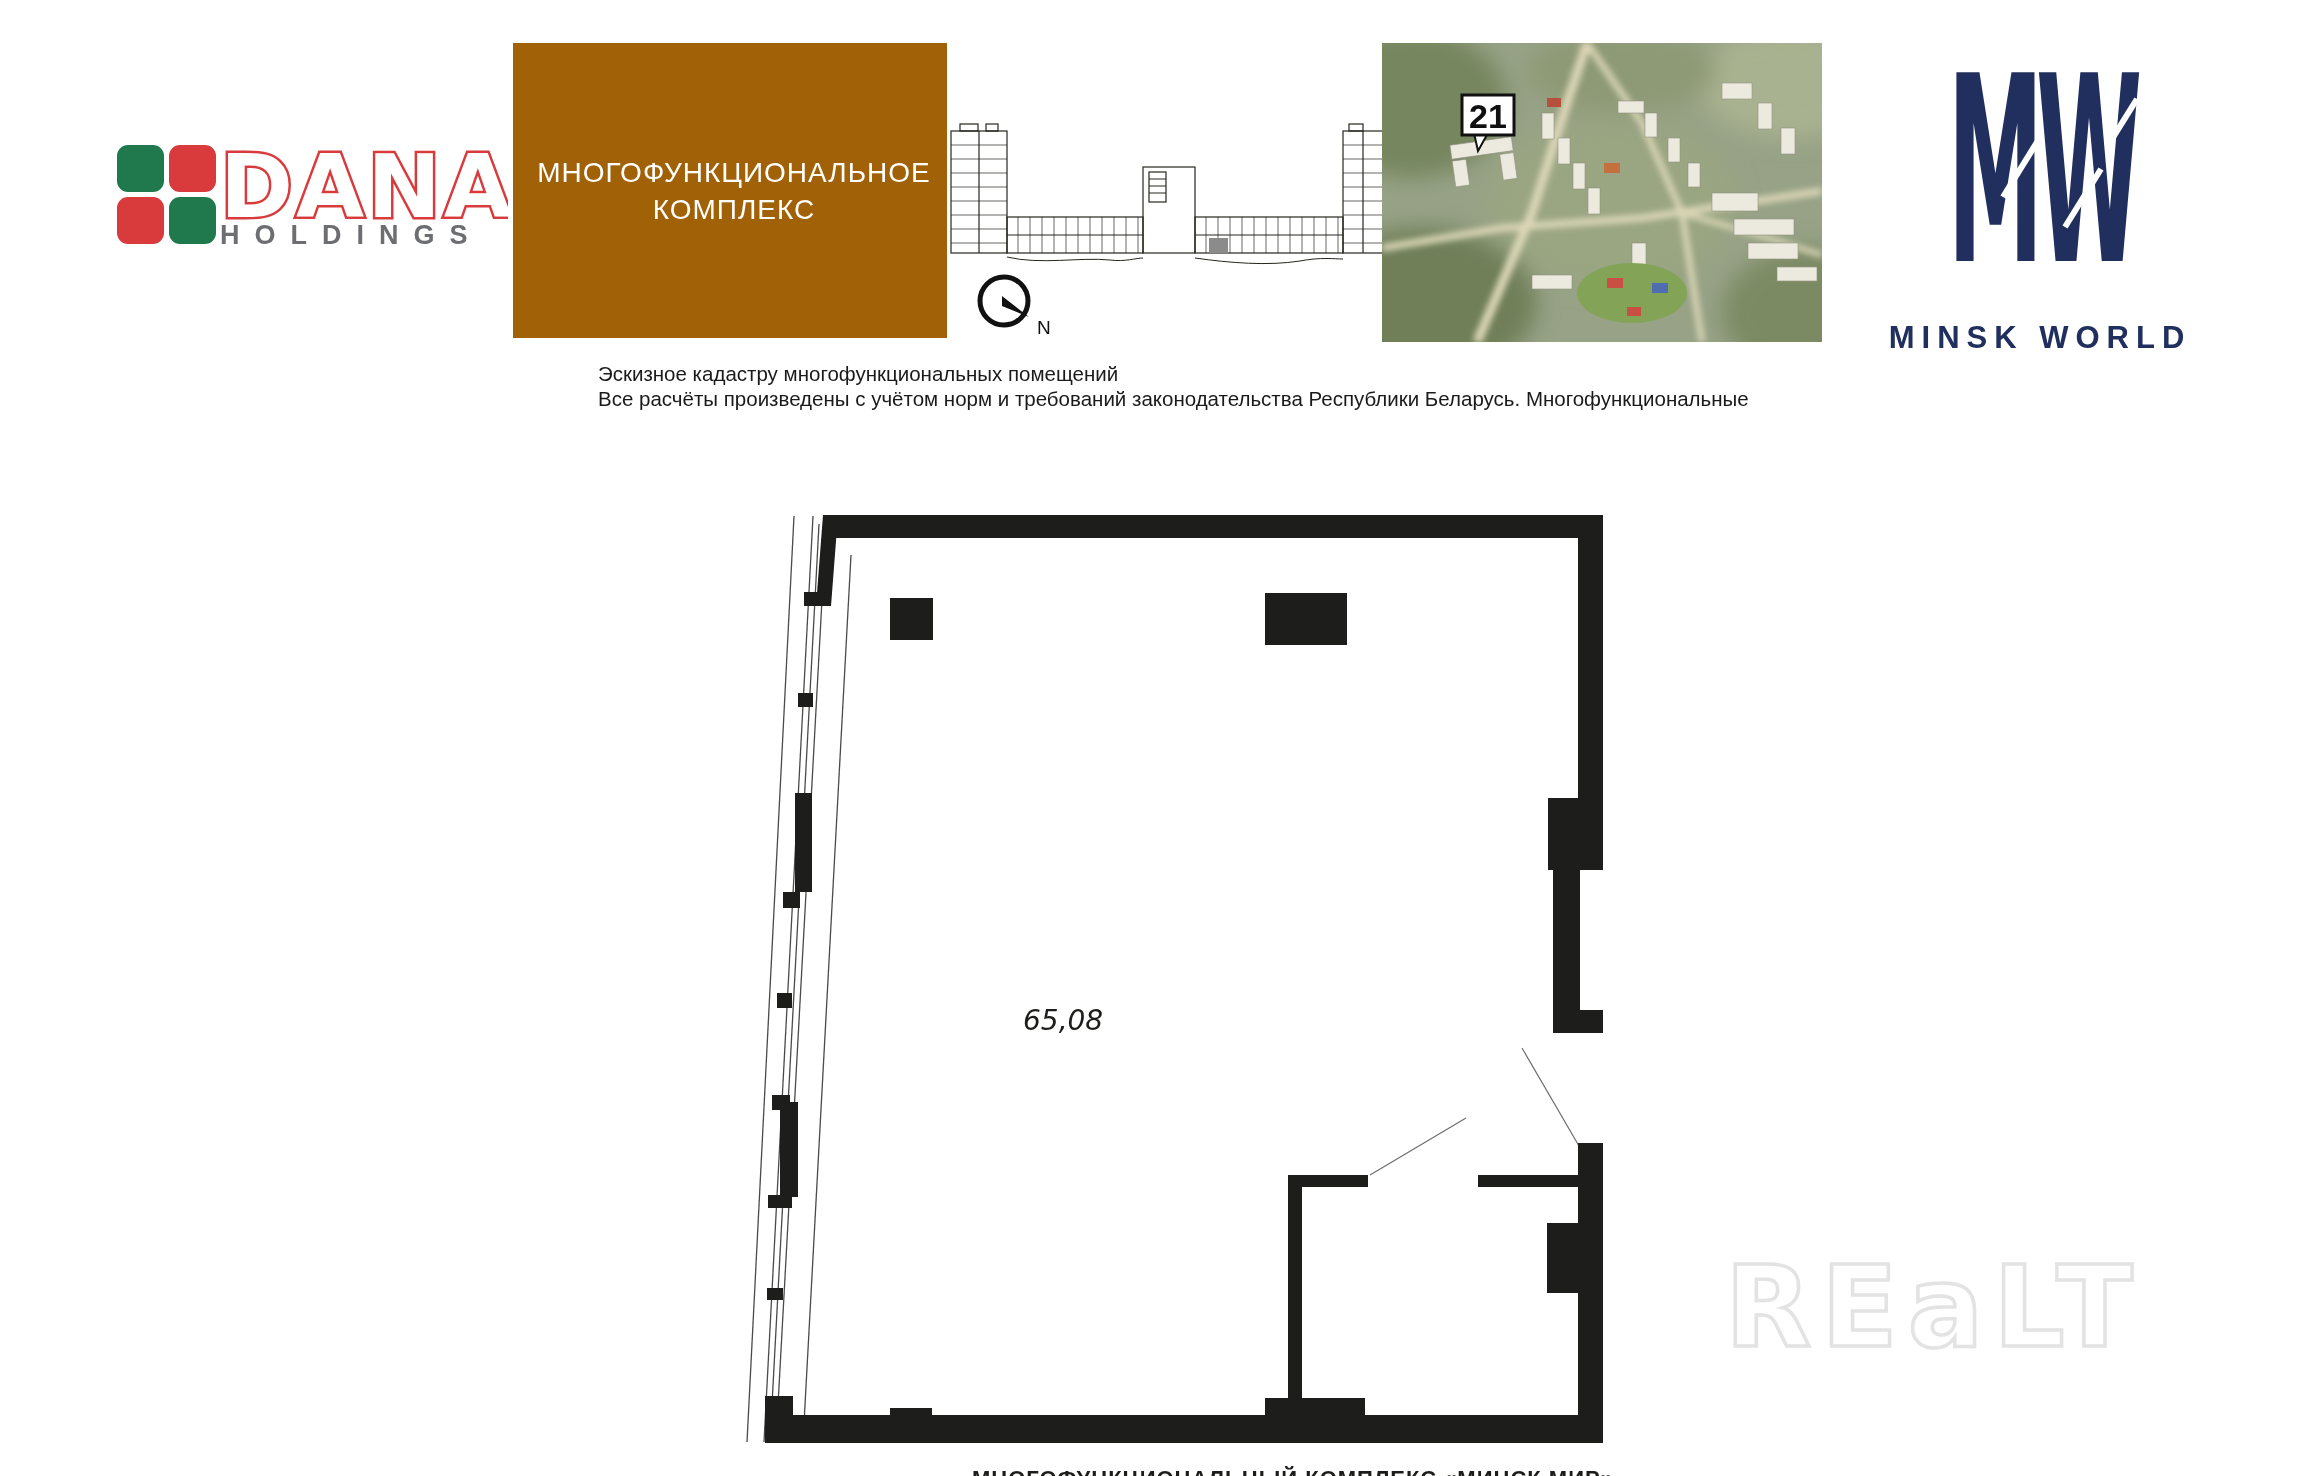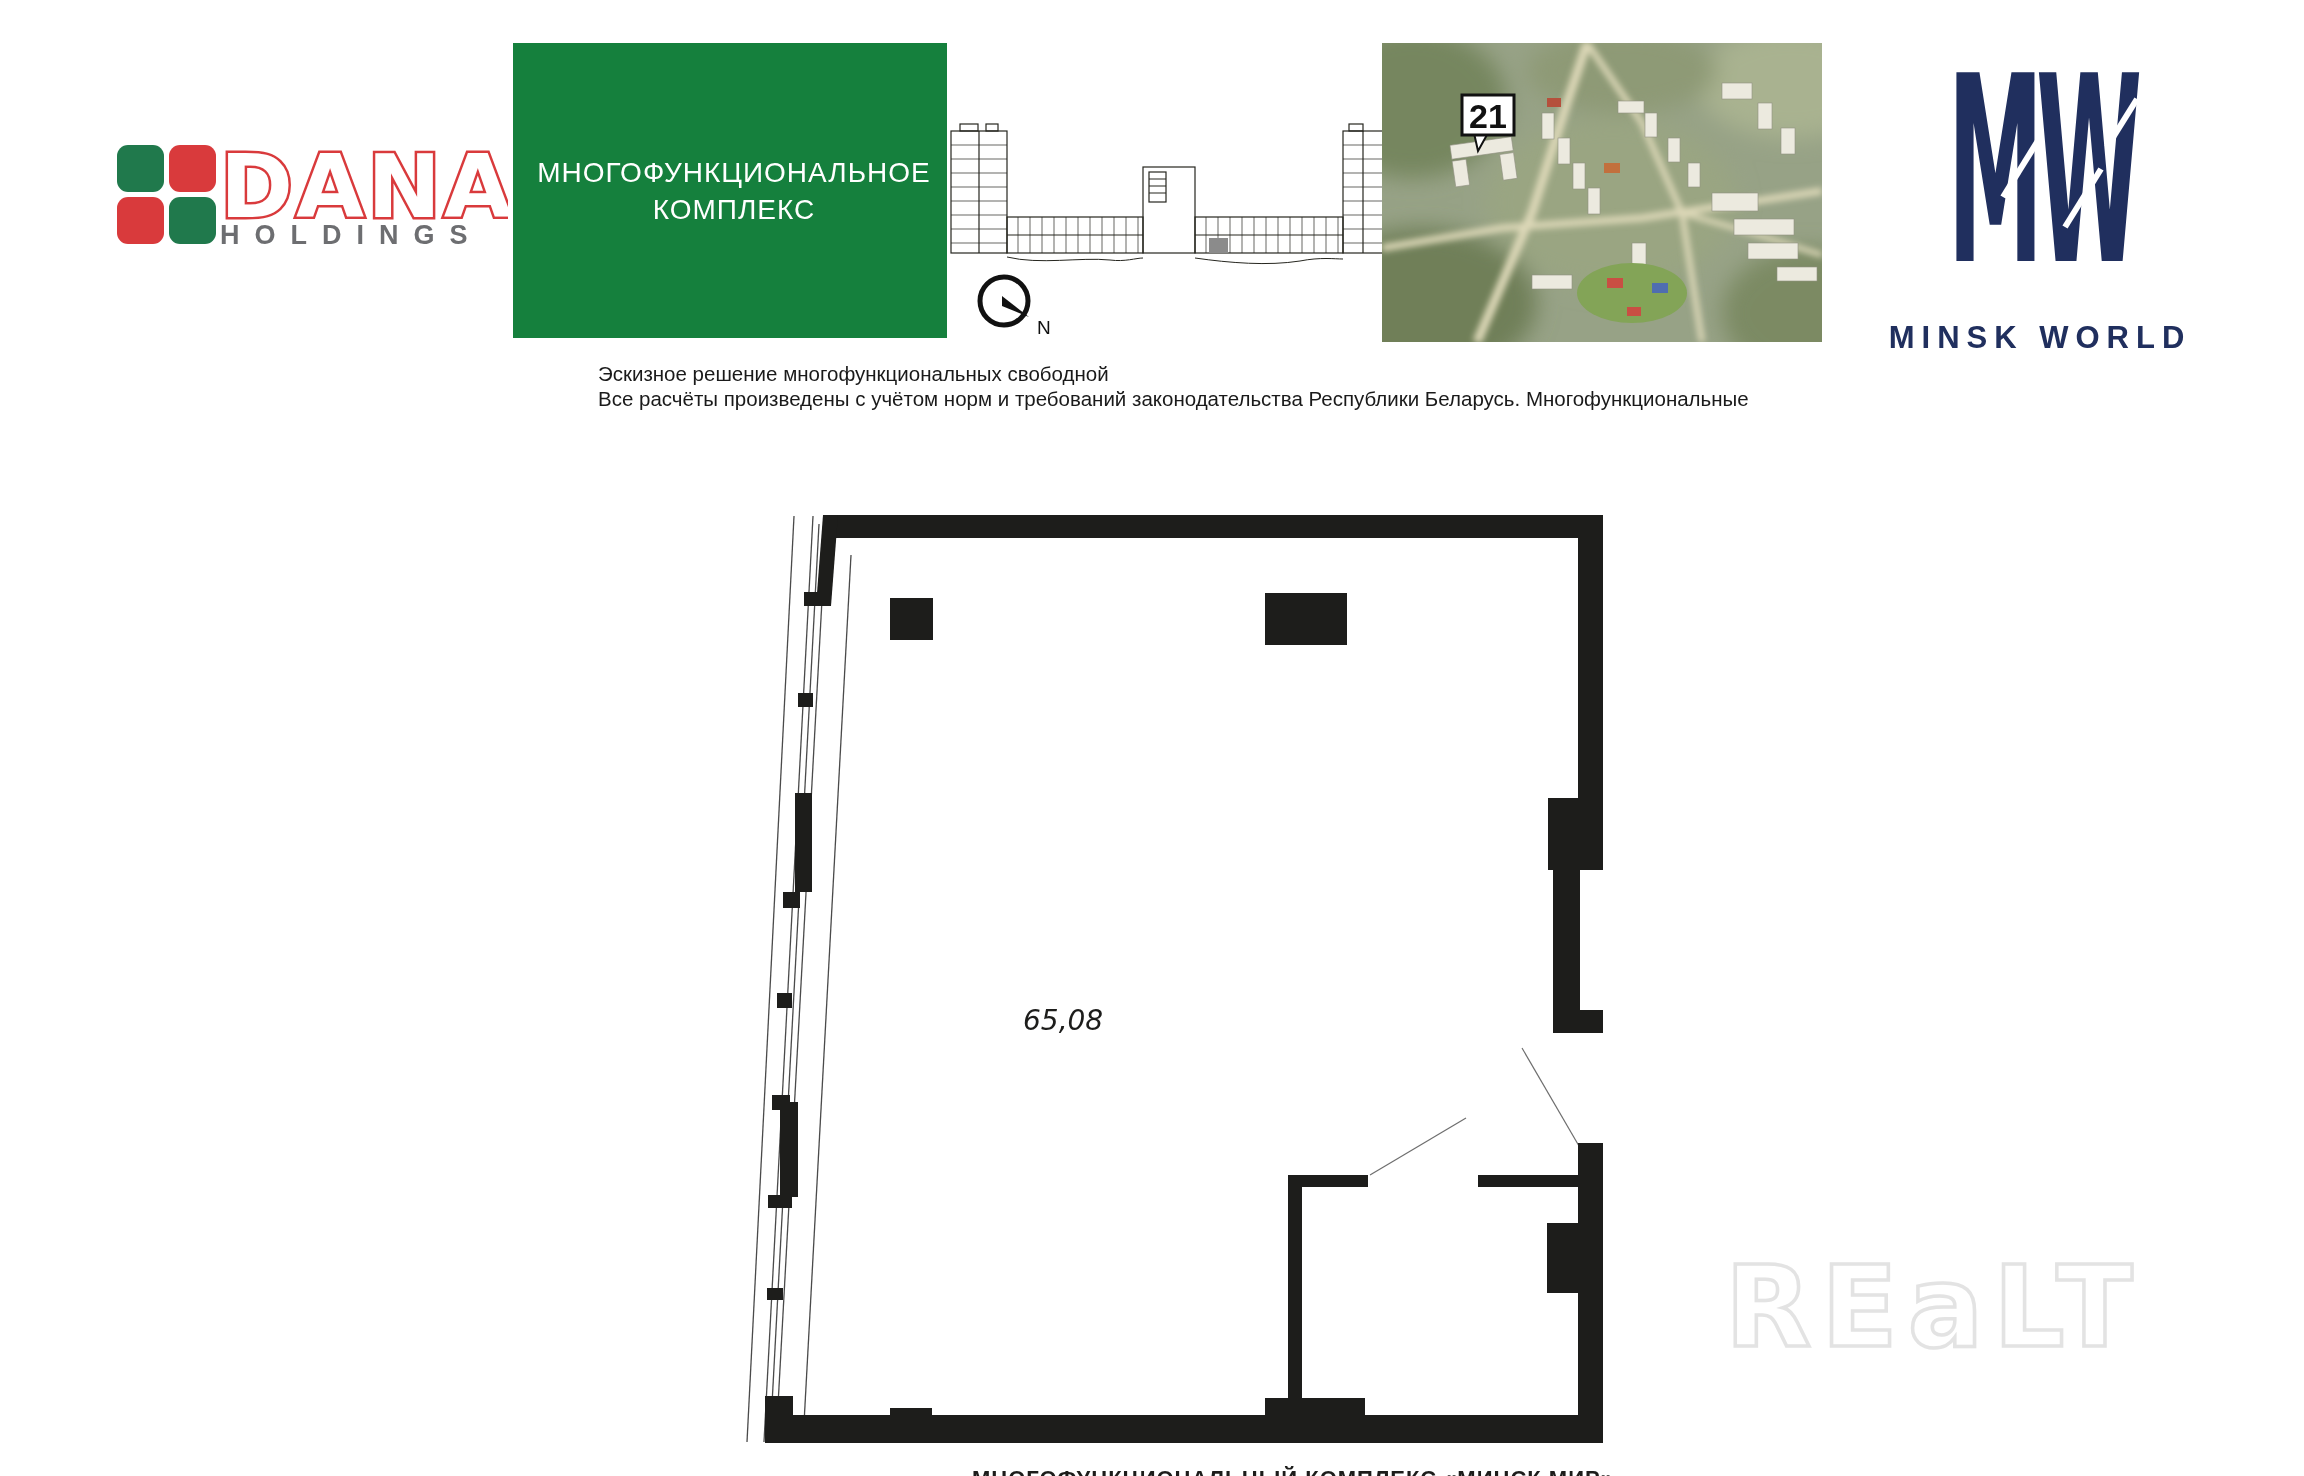--- a/index.html
+++ b/index.html
@@ -1,20 +1,20 @@
 <!DOCTYPE html>
 <html><head>
 <meta charset="utf-8">
 <style>
   html,body{margin:0;padding:0;}
   body{width:2304px;height:1476px;overflow:hidden;background:#fff;
        font-family:"Liberation Sans",sans-serif;position:relative;}
   .abs{position:absolute;}
   
-  #title-box{left:513px;top:43px;width:442px;height:295px;background:#15803d;
+  #title-box{left:513px;top:43px;width:442px;height:295px;background:#a16207;
     display:flex;flex-direction:column;align-items:center;justify-content:center;}
   #title-box .tl{color:#fff;font-size:28px;line-height:37px;letter-spacing:1px;
     font-family:"Liberation Sans",sans-serif;text-align:center;}
   #keyplan-box{left:947px;top:43px;width:440px;height:299px;background:#fff;}
   #aerial-box{left:1382px;top:43px;width:440px;height:299px;overflow:hidden;}
   #mw-box{left:1945px;top:65px;width:250px;height:210px;}
   #mw-word{left:1868px;top:280px;width:344px;text-align:center;color:#202f5e;
     font-size:31px;font-weight:bold;letter-spacing:7px;white-space:nowrap;margin-top:40px;}
   
   #note{left:598px;top:362px;width:1190px;color:#1a1a1a;font-size:20.5px;line-height:24.6px;}
@@ -147,21 +147,21 @@
   </g>
   <g stroke="#ffffff" stroke-width="6">
     <line x1="58" y1="132" x2="94" y2="74"></line>
     <line x1="120" y1="162" x2="156" y2="104"></line>
     <line x1="162" y1="82" x2="192" y2="34"></line>
   </g>
 </svg>
 <div id="mw-word" class="abs">MINSK WORLD</div>
 
 <div id="note" class="abs">
-  <div>Эскизное решение многофункциональных свободной</div>
+  <div>Эскизное кадастру многофункциональных помещений</div>
   <div>Все расчёты произведены с учётом норм и требований законодательства Республики Беларусь. Многофункциональные</div>
 </div>
 
 <svg id="plan" class="abs" viewBox="740 500 880 976">
 
   <g stroke="#4a4a4a" stroke-width="1.3">
     <line x1="794" y1="516" x2="747" y2="1442"></line>
     <line x1="813" y1="516" x2="764" y2="1442"></line>
     <line x1="819" y1="524" x2="770" y2="1442"></line>
     <line x1="825" y1="545" x2="776" y2="1442"></line>

